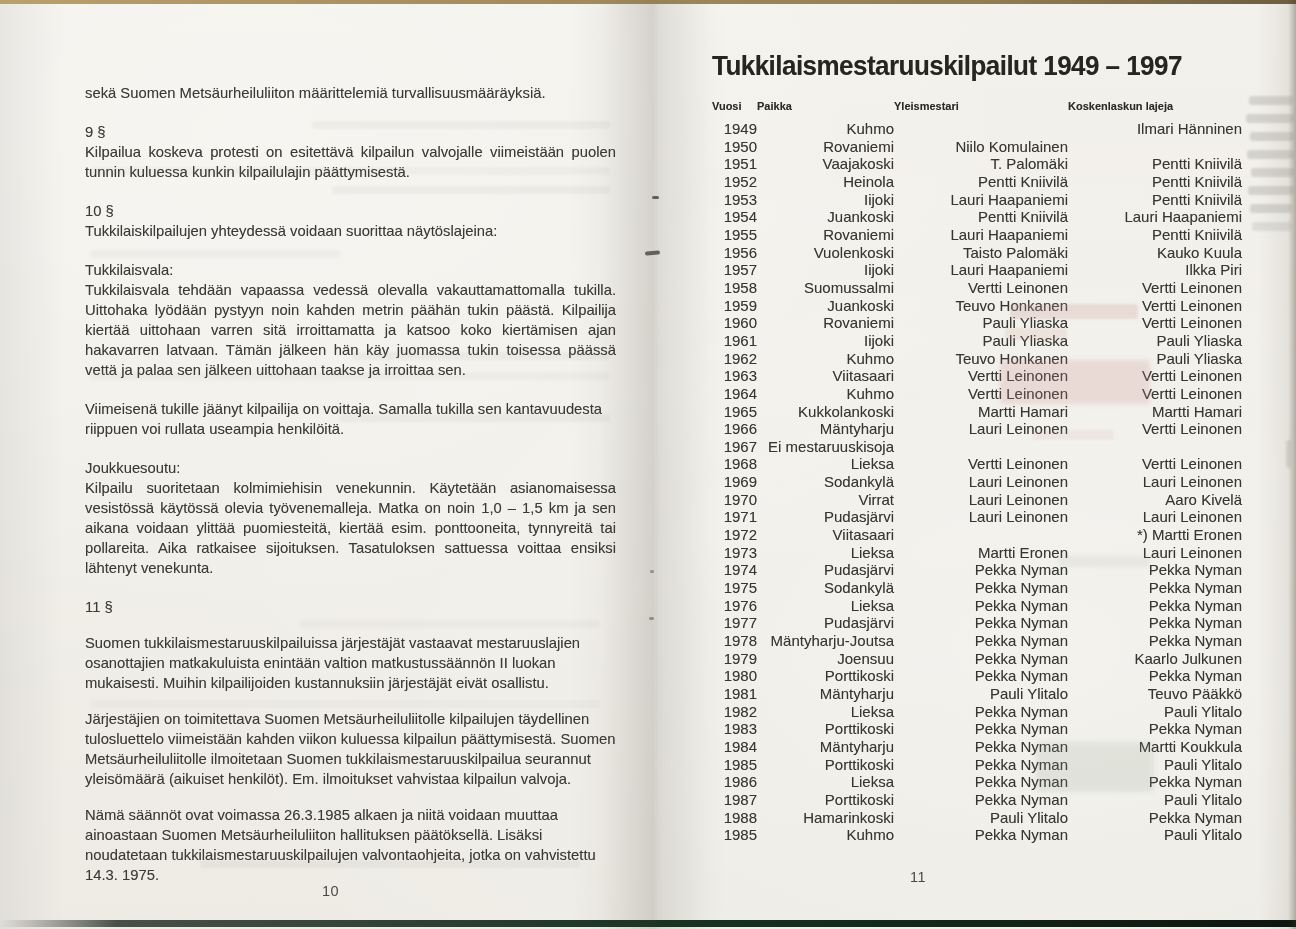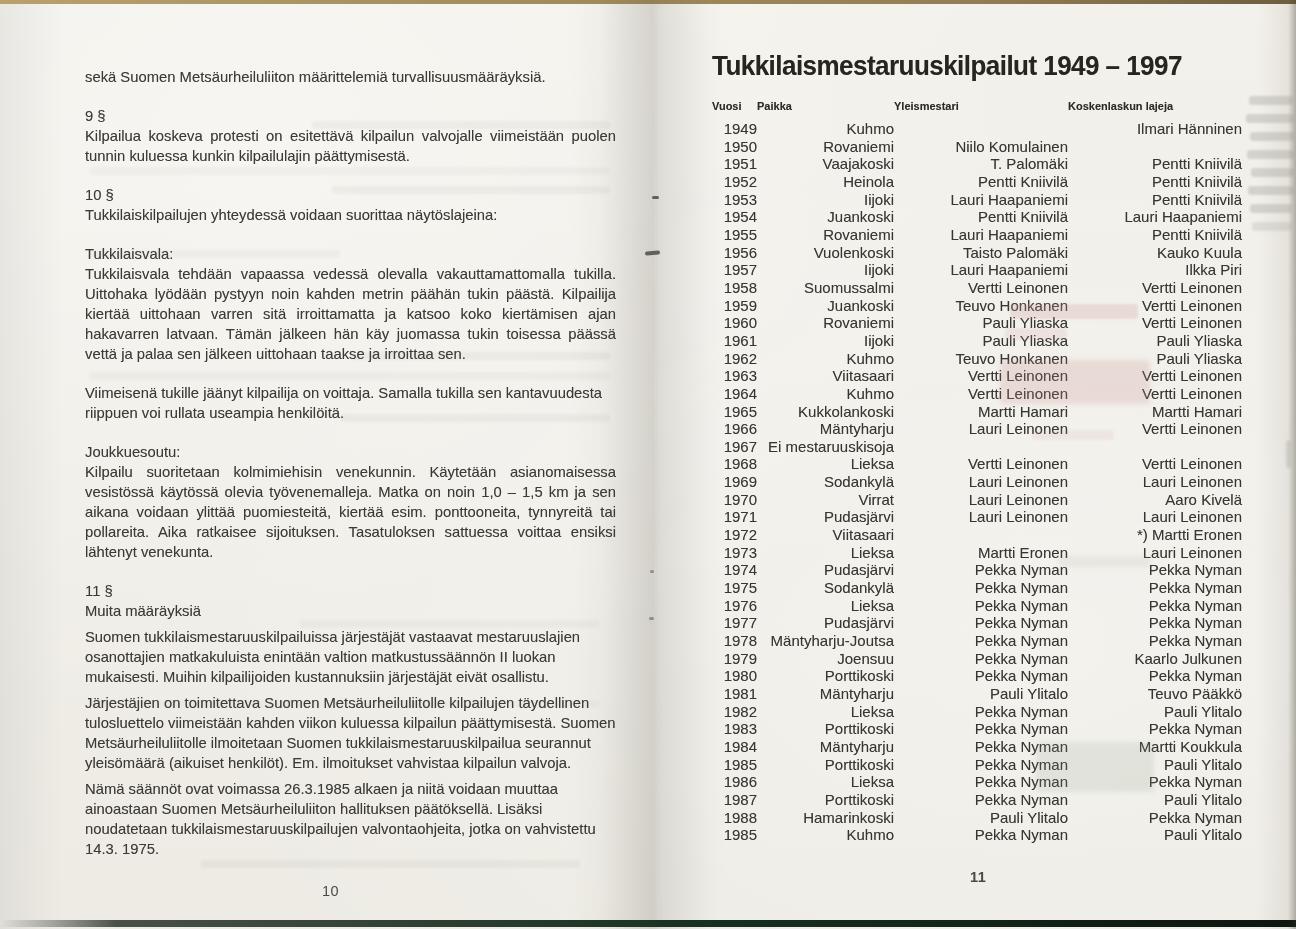--- a/index.html
+++ b/index.html
@@ -22,27 +22,27 @@
     background:linear-gradient(90deg, rgba(18,28,20,0) 0%, rgba(18,28,20,0.75) 9%, #17301f 55%, #0d1510 100%);}
   .edge-right{right:0;top:0;width:8px;height:100%;
     background:linear-gradient(270deg, rgba(60,55,40,0.30), rgba(60,55,40,0));}
   .gutter{position:absolute;left:600px;top:0;width:110px;height:100%;pointer-events:none;
     background:linear-gradient(90deg, rgba(0,0,0,0) 0%, rgba(70,65,55,0.10) 48%, rgba(40,38,32,0.06) 54%, rgba(0,0,0,0) 100%);}
   .staple{position:absolute;background:#4c4c46;border-radius:2px;opacity:.85;}
 
   
   .page-left{position:absolute;left:85px;top:67px;width:531px;font-size:14.8px;line-height:20px;
     color:#3b3a36;text-shadow:0 0 0.6px rgba(55,55,50,0.35);}
-  .section{margin:0 0 19px 0;}
+  .section{margin:16px 0 19px 0;}
   .section:nth-child(n+7){margin-bottom:6px;}
   .para{margin:0;text-align:justify;}
   .section .para:first-child{text-align:left;}
   .pagenum{position:absolute;font-size:14.5px;color:#4a4a44;letter-spacing:.5px;}
   .pagenum-left{left:322px;top:883px;}
-  .pagenum-right{left:970px;top:869px;font-weight:bold;}
+  .pagenum-right{left:910px;top:869px;}
 
   
   .page-right{position:absolute;left:712px;top:50px;width:530px;color:#373632;
     text-shadow:0 0 0.6px rgba(50,50,45,0.35);}
   .title{margin:0 0 15px 0;font-size:28px;line-height:32px;font-weight:bold;color:#26251f;
     letter-spacing:-0.6px;white-space:nowrap;transform:scaleX(0.93);transform-origin:left center;}
   .thead,.trow{display:grid;grid-template-columns:45px 137px 174px 1fr;}
   .thead{font-weight:bold;font-size:11px;line-height:18px;margin-bottom:5px;color:#2c2b26;}
   .trow{font-size:15px;line-height:17.65px;text-align:right;}
   .cell{white-space:nowrap;overflow:visible;}
@@ -89,21 +89,20 @@
         </div>
         <div class="section">
           <p class="para">Viimeisenä tukille jäänyt kilpailija on voittaja. Samalla tukilla sen kantavuudesta riippuen voi rullata useampia henkilöitä.</p>
         </div>
         <div class="section">
           <p class="para">Joukkuesoutu:</p>
           <p class="para">Kilpailu suoritetaan kolmimiehisin venekunnin. Käytetään asianomaisessa vesistössä käytössä olevia työvenemalleja. Matka on noin 1,0 – 1,5 km ja sen aikana voidaan ylittää puomiesteitä, kiertää esim. ponttooneita, tynnyreitä tai pollareita. Aika ratkaisee sijoituksen. Tasatuloksen sattuessa voittaa ensiksi lähtenyt venekunta.</p>
         </div>
         <div class="section">
           <p class="para">11 §</p>
-          <p class="para">Muita määräyksiä</p>
         </div>
         <div class="section">
           <p class="para">Suomen tukkilaismestaruuskilpailuissa järjestäjät vastaavat mestaruuslajien osanottajien matkakuluista enintään valtion matkustussäännön II luokan mukaisesti. Muihin kilpailijoiden kustannuksiin järjestäjät eivät osallistu.</p>
         </div>
         <div class="section">
           <p class="para">Järjestäjien on toimitettava Suomen Metsäurheiluliitolle kilpailujen täydellinen tulosluettelo viimeistään kahden viikon kuluessa kilpailun päättymisestä. Suomen Metsäurheiluliitolle ilmoitetaan Suomen tukkilaismestaruuskilpailua seurannut yleisömäärä (aikuiset henkilöt). Em. ilmoitukset vahvistaa kilpailun valvoja.</p>
         </div>
         <div class="section">
           <p class="para">Nämä säännöt ovat voimassa 26.3.1985 alkaen ja niitä voidaan muuttaa ainoastaan Suomen Metsäurheiluliiton hallituksen päätöksellä. Lisäksi noudatetaan tukkilaismestaruuskilpailujen valvontaohjeita, jotka on vahvistettu 14.3. 1975.</p>
         </div>

